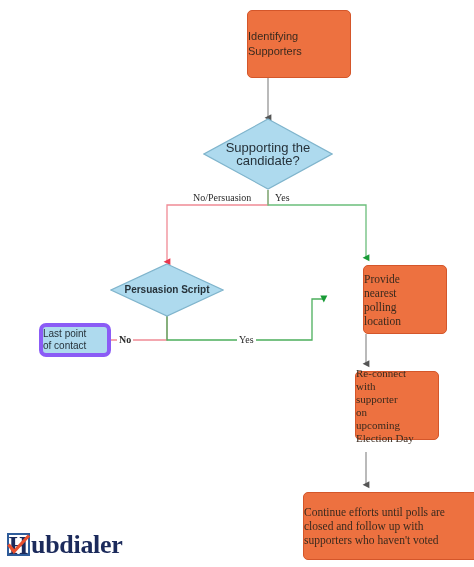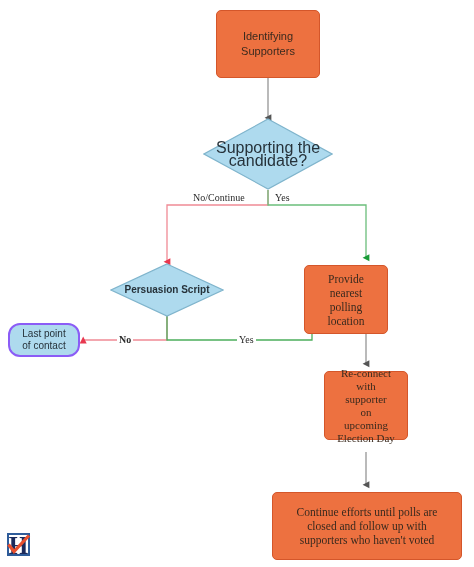--- a/index.html
+++ b/index.html
@@ -19,40 +19,41 @@
     left: 0; top: 0;
     width: 474px;
     height: 567px;
   }
   .node {
     position: absolute;
     box-sizing: border-box;
     display: flex;
     align-items: center;
     justify-content: center;
-    text-align: center;
+    text-align: left;
     z-index: 3;
+    margin-left: 31px;
   }
   .node .txt {
     display: block;
     width: 100%;
     white-space: pre-line;
   }
   
   .box-orange {
     background: #ED7140;
     border: 1px solid #D4562A;
     border-radius: 5px;
     color: #3a2a1e;
   }
   
   .box-blue {
     background: #AEDAEE;
-    border: 2px solid #8b5cf6;
-    border-radius: 12px;
+    border: 4px solid #8b5cf6;
+    border-radius: 7px;
     color: #26323a;
   }
   
   .diamond-wrap {
     position: absolute;
     z-index: 3;
   }
   .diamond-shape {
     position: absolute;
     left: 0; top: 0;
@@ -171,48 +172,48 @@
 
 <div class="node box-orange sans" style="left:216px; top:10px; width:104px; height:68px; font-size:11px; line-height:15px;">
   <span class="txt">Identifying
 Supporters</span>
 </div>
 
 <div class="diamond-wrap" style="left:203px; top:118px; width:130px; height:72px;">
   <svg class="diamond-shape" viewBox="0 0 130 72" preserveAspectRatio="none" xmlns="http://www.w3.org/2000/svg">
     <polygon points="65,1 129,36 65,71 1,36" fill="#AEDAEE" stroke="#7FB4CC" stroke-width="1.2"></polygon>
   </svg>
-  <div class="diamond-label sans" style="font-size:16px; line-height:13px;">
+  <div class="diamond-label sans" style="font-size:13px; line-height:13px;">
     <span class="txt">Supporting
 the candidate?</span>
   </div>
 </div>
 
-<span class="edge-label" style="left:191px; top:192px;">No/Continue</span>
+<span class="edge-label" style="left:191px; top:192px;">No/Persuasion</span>
 <span class="edge-label" style="left:273px; top:192px;">Yes</span>
 
 <div class="diamond-wrap" style="left:110px; top:263px; width:114px; height:54px;font-weight:bold;">
   <svg class="diamond-shape" viewBox="0 0 114 54" preserveAspectRatio="none" xmlns="http://www.w3.org/2000/svg">
     <polygon points="57,1 113,27 57,53 1,27" fill="#AEDAEE" stroke="#7FB4CC" stroke-width="1.2"></polygon>
   </svg>
   <div class="diamond-label sans" style="font-size:10px; line-height:12.5px;">
     <span class="txt">Persuasion
 Script</span>
   </div>
 </div>
 
 <div class="node box-blue sans" style="left:8px; top:323px; width:72px; height:34px; font-size:10px; line-height:12.5px;">
   <span class="txt">Last point
 of contact</span>
 </div>
 
 <span class="edge-label" style="left:117px; top:334px;font-weight:bold;">No</span>
 <span class="edge-label" style="left:237px; top:334px;">Yes</span>
 
-<div class="node box-orange serif" style="left:304px; top:265px; width:84px; height:69px; font-size:11.5px; line-height:14px;">
+<div class="node box-orange serif" style="left:332px; top:265px; width:84px; height:69px; font-size:11.5px; line-height:14px;">
   <span class="txt">Provide
 nearest
 polling
 location</span>
 </div>
 
 <div class="node box-orange serif" style="left:324px; top:371px; width:84px; height:69px; font-size:11px; line-height:13px;">
   <span class="txt">Re-connect
 with
 supporter
@@ -228,13 +229,14 @@
 </div>
 
 <div id="logo">
   <span class="mark">
     <span class="sq"></span>
     <span class="hletter">H</span>
     <svg class="check" viewBox="0 0 24 22" xmlns="http://www.w3.org/2000/svg">
       <path d="M1.5,10.5 L7,17.5 L22,1.5" stroke="#E8502E" stroke-width="3.2" fill="none" stroke-linecap="butt" stroke-linejoin="miter"></path>
     </svg>
   </span>
+  <span class="wordmark">ubdialer</span>
 </div>
 
 </body></html>

